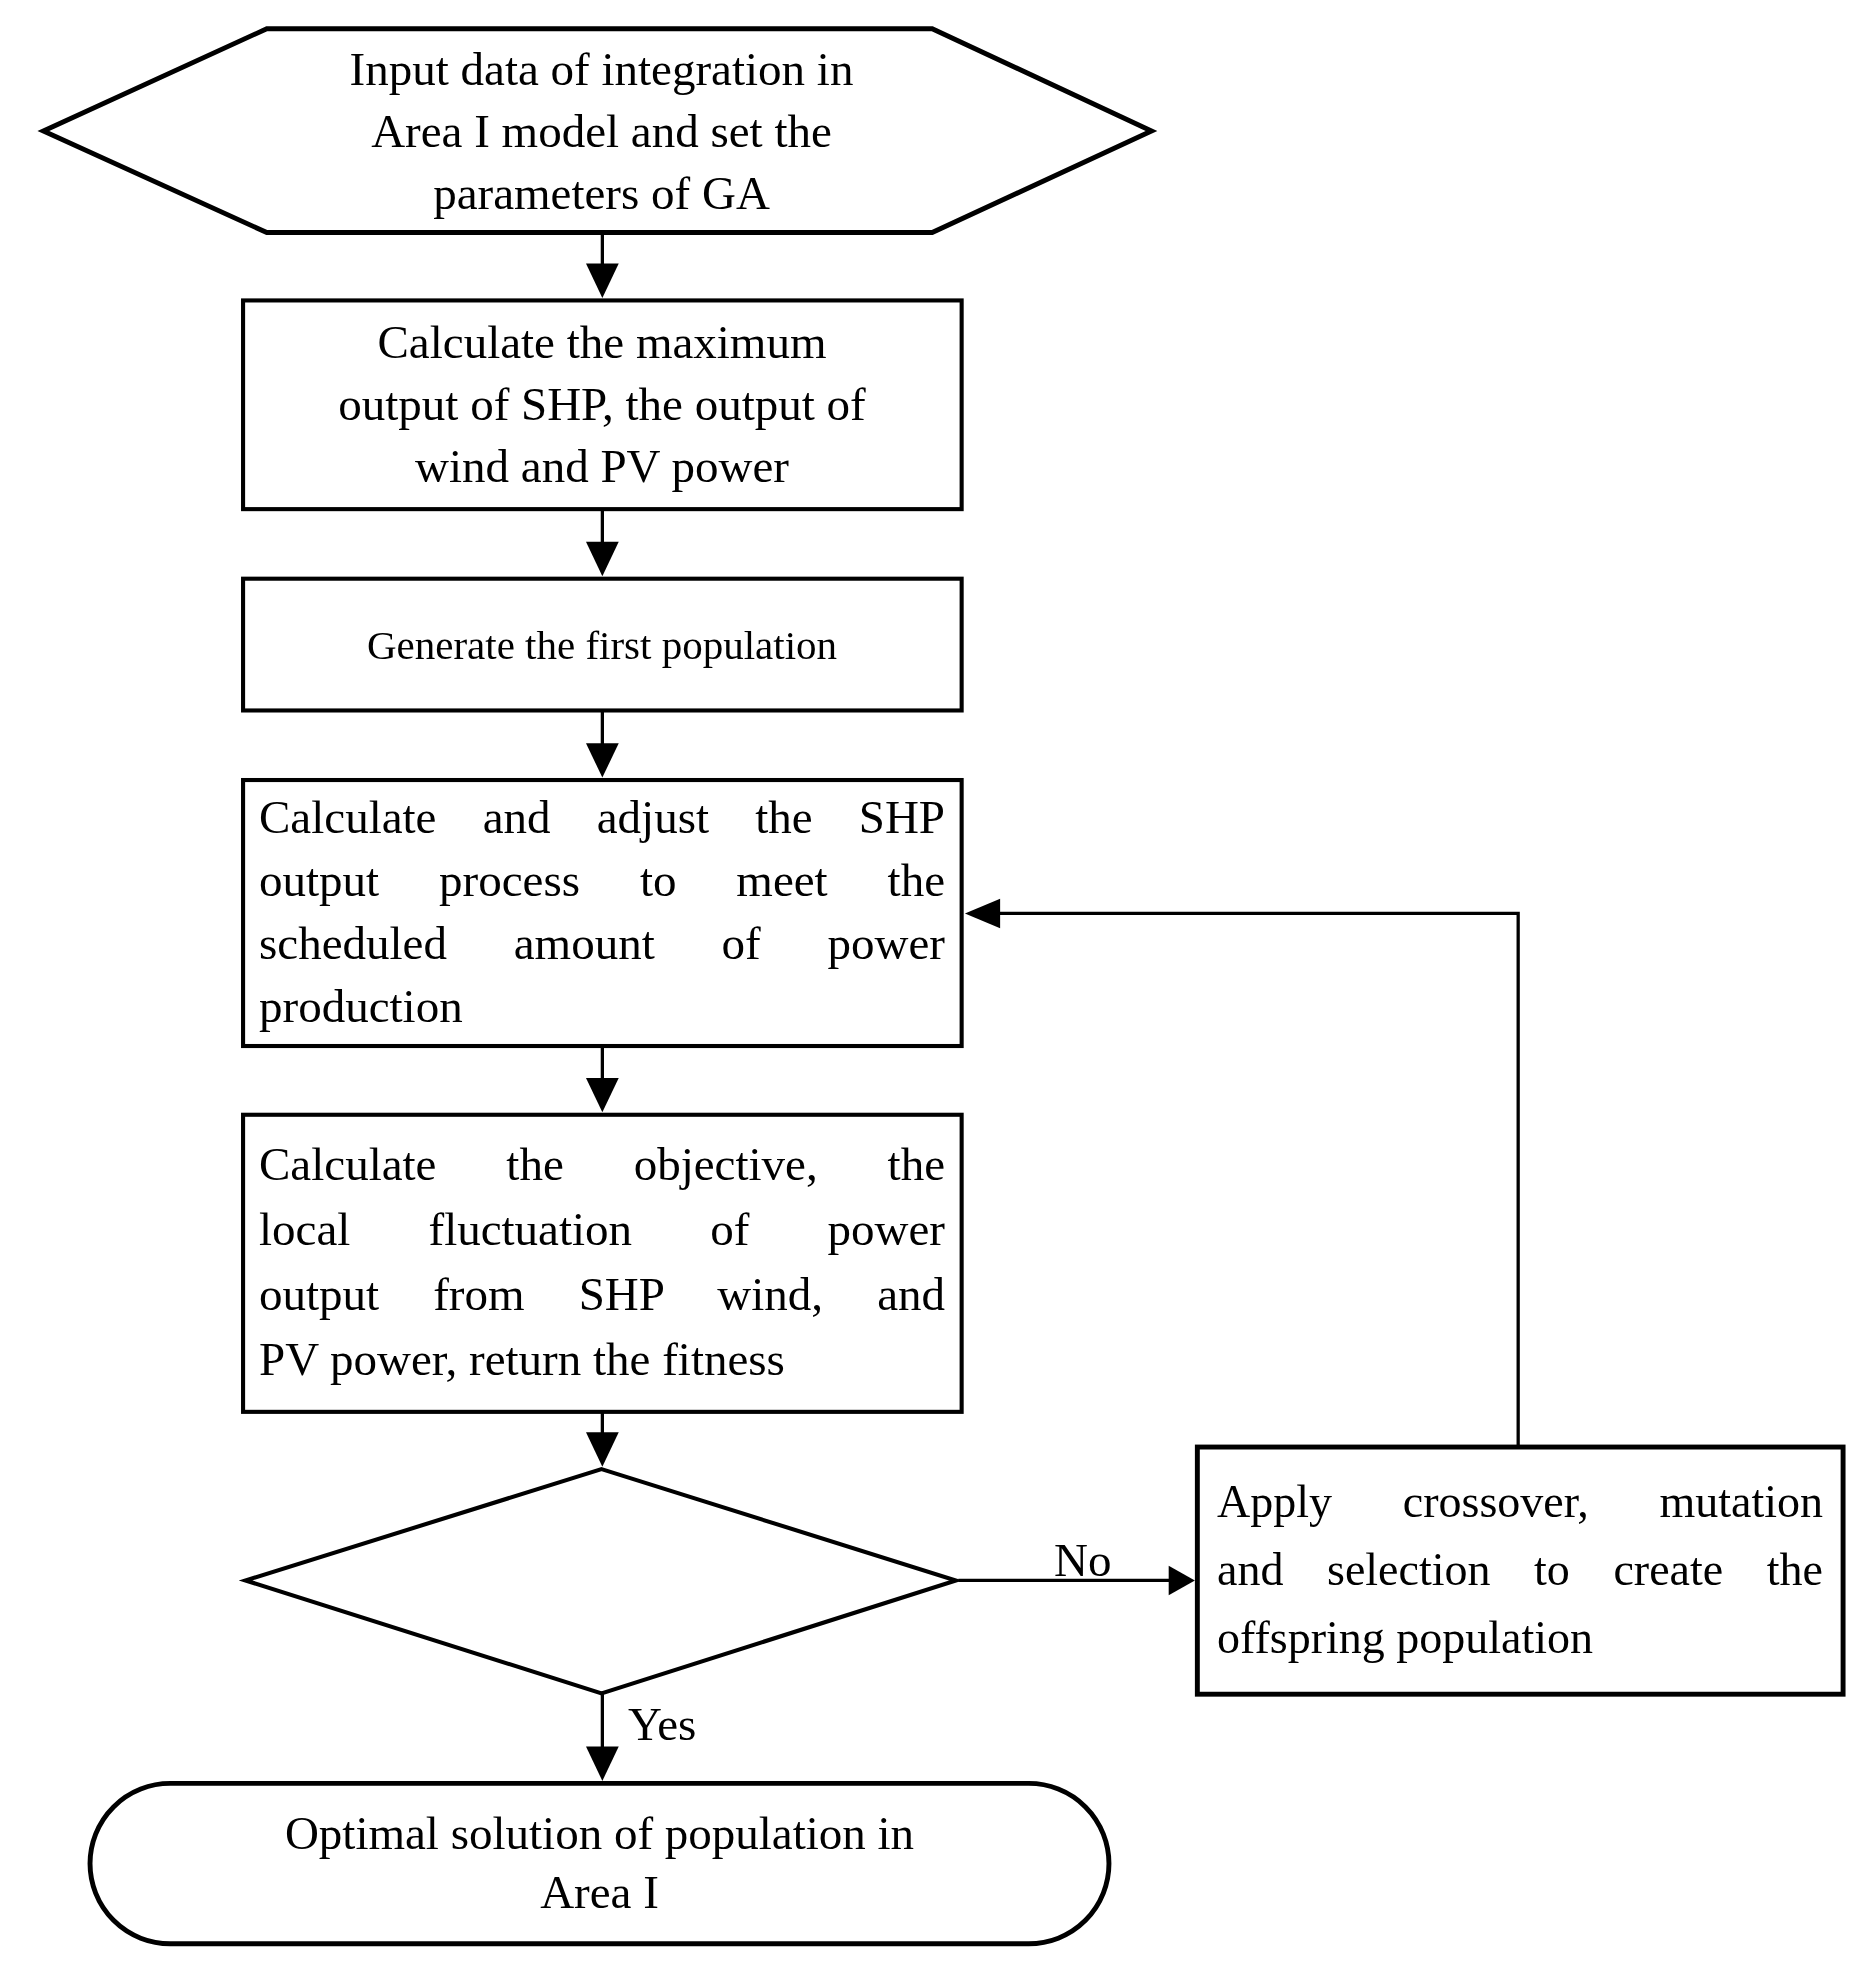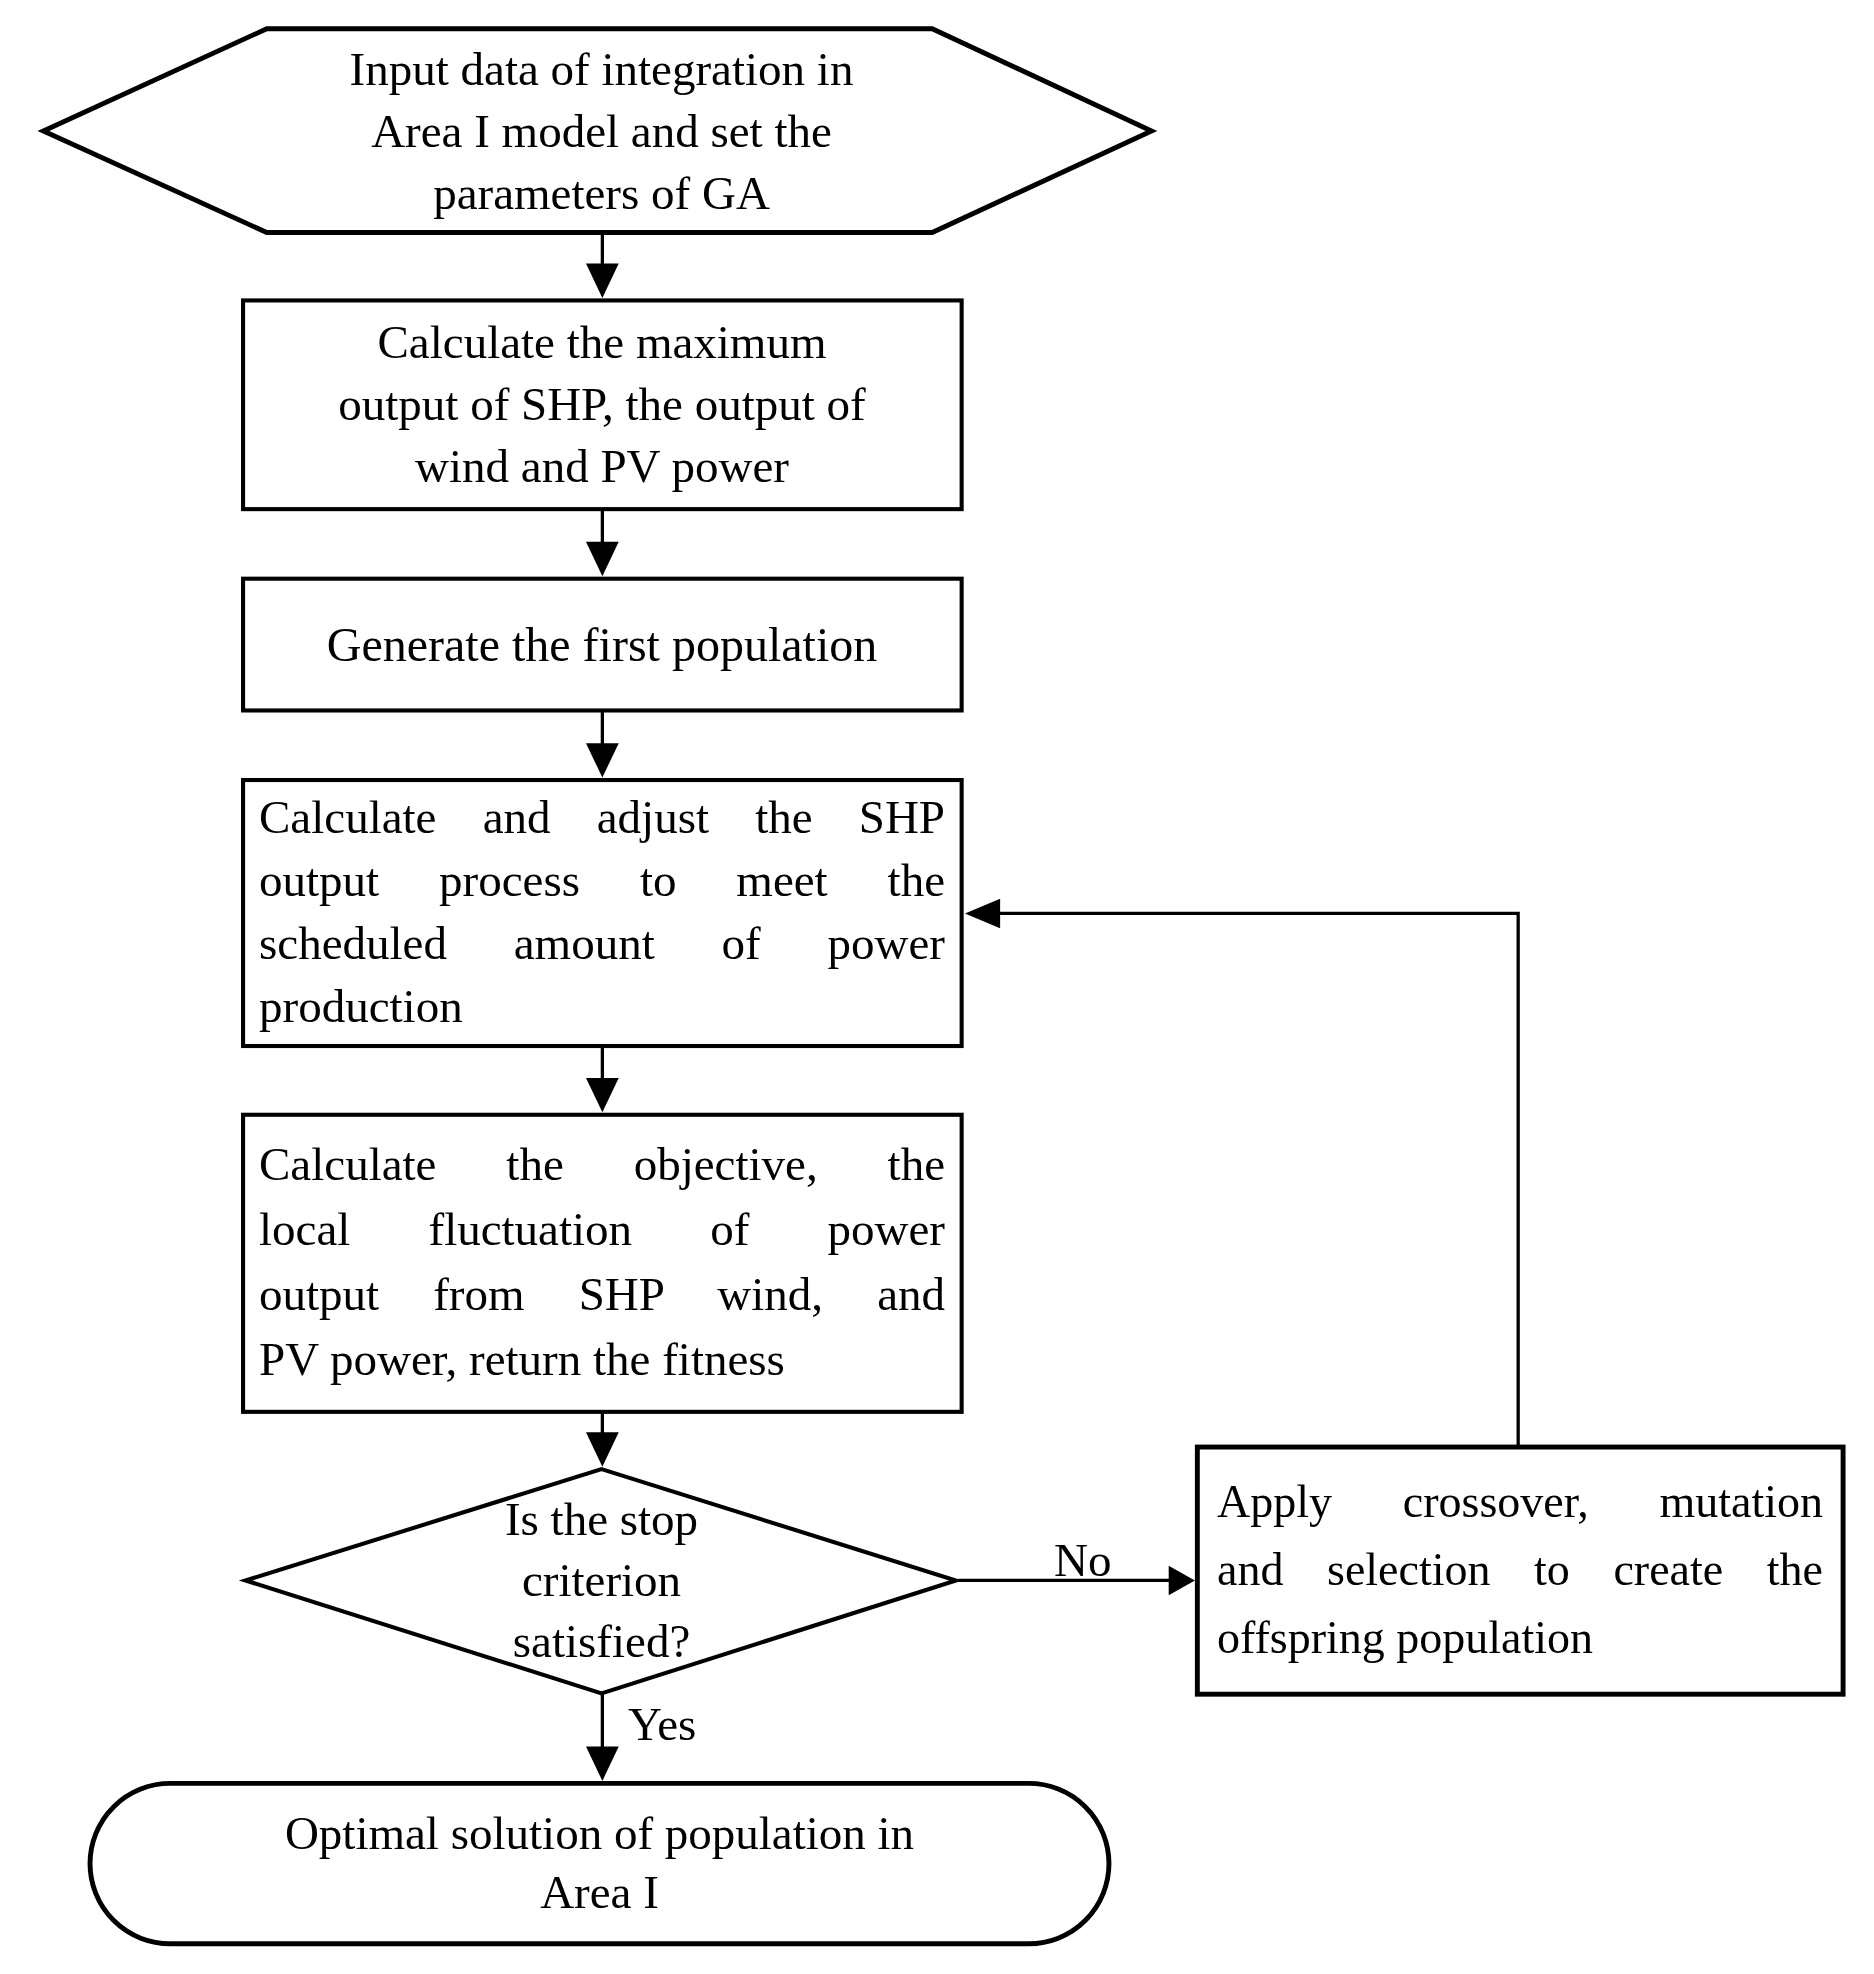--- a/index.html
+++ b/index.html
@@ -46,21 +46,21 @@
   .jline {
     text-align: justify;
     text-align-last: justify;
   }
   .jlast {
     text-align: right;
     text-align-last: left;
   }
   .hex-text   { left: 188px;  top: 38px;   width: 827px; font-size: 47px; line-height: 62px; }
   .box1-text  { left: 251px;  top: 311px;  width: 702px;  font-size: 47px; line-height: 62px; }
-  .box2-text  { left: 251px;  top: 618px;  width: 702px;  font-size: 48px; line-height: 54px; }
+  .box2-text  { left: 251px;  top: 618px;  width: 702px;  font-size: 41px; line-height: 54px; }
   .box3-text  { left: 259px;  top: 786px;  width: 686px;  font-size: 47px; line-height: 63px; }
   .box4-text  { left: 259px;  top: 1132px; width: 686px;  font-size: 47px; line-height: 65px; }
   .dia-text   { left: 356px;  top: 1489px; width: 491px;  font-size: 47px; line-height: 61px; }
   .rbox-text  { left: 1217px; top: 1468px; width: 606px;  font-size: 46px; line-height: 68px; }
   .end-text   { left: 172px;  top: 1804px; width: 855px; font-size: 47px; line-height: 59px; }
   .yes-label  { left: 628px;  top: 1699px; font-size: 47px; line-height: 51px; }
   .no-label   { left: 1054px; top: 1519px; font-size: 47px; line-height: 51px; margin-top: 16px; }
 </style>
 </head>
 <body>
@@ -127,23 +127,20 @@
     <div class="jlast">production</div>
   </div>
 
   <div class="node-text lines-block box4-text">
     <div class="jline">Calculate the objective, the</div>
     <div class="jline">local fluctuation of power</div>
     <div class="jline">output from SHP wind, and</div>
     <div class="jlast">PV power, return the fitness</div>
   </div>
 
-  <div class="node-text center dia-text">Is the stop
-criterion
-satisfied?</div>
 
   <div class="node-text lines-block rbox-text">
     <div class="jline">Apply crossover, mutation</div>
     <div class="jline">and selection to create the</div>
     <div class="jlast">offspring population</div>
   </div>
 
   <div class="node-text center end-text">Optimal solution of population in
 Area I</div>
 

